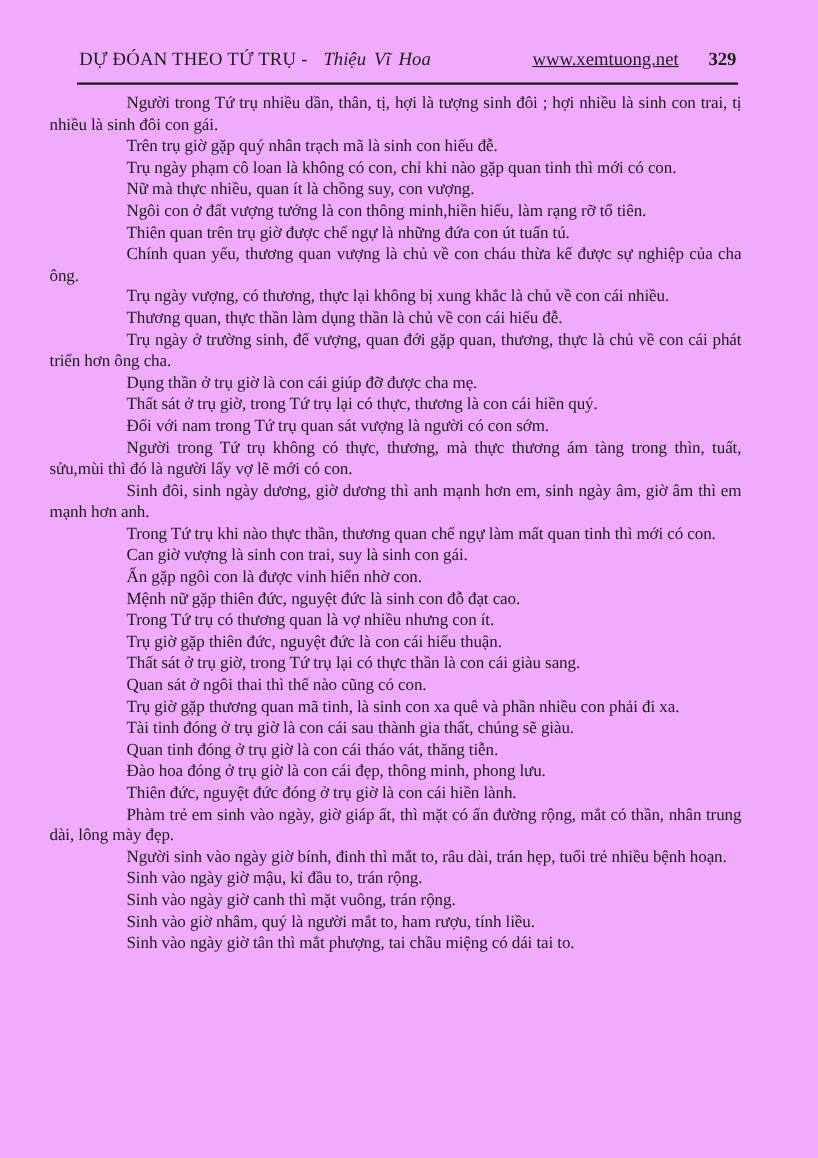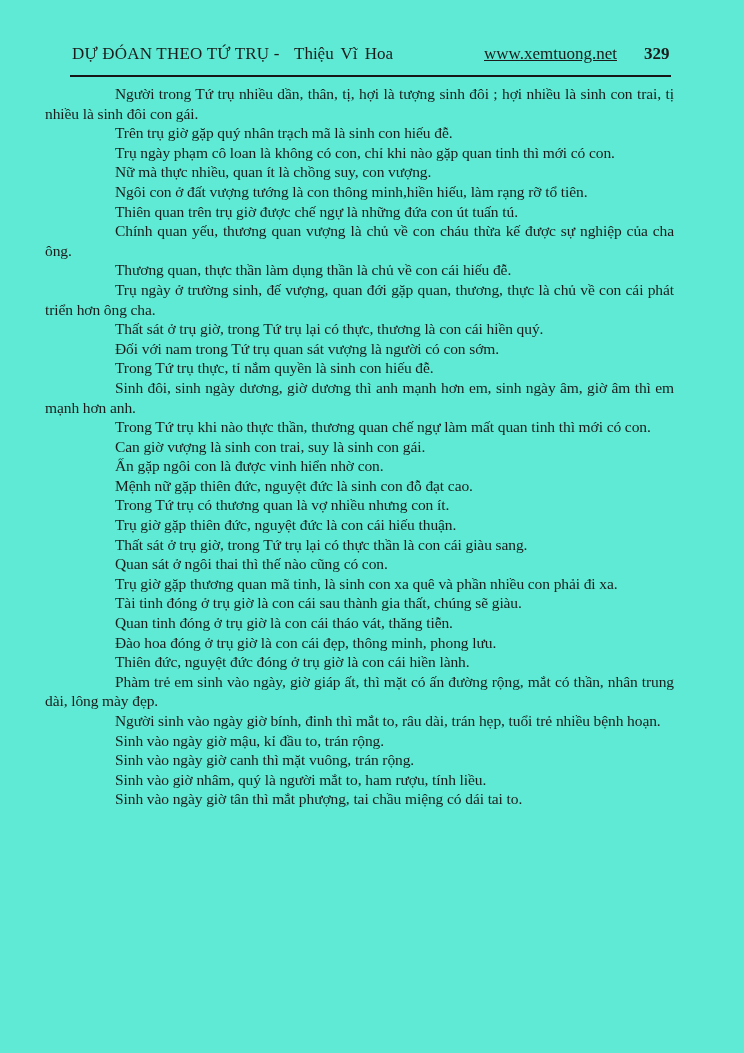--- a/index.html
+++ b/index.html
@@ -4,21 +4,21 @@
 <style>
   html, body {
     margin: 0;
     padding: 0;
     background: #ffffff;
   }
   .page {
     position: relative;
     width: 744px;
     height: 1053px;
-    background: #5eead4;
+    background: #f0abfc;
     overflow: hidden;
     font-family: "Liberation Serif", "DejaVu Serif", serif;
     color: #1c1c1c;
   }
   .header {
     position: absolute;
     top: 44px;
     left: 72px;
     width: 606px;
     height: 24px;
@@ -29,20 +29,21 @@
     position: absolute;
     left: 0;
     top: 0;
     letter-spacing: 0.2px;
   }
   .header-author {
     position: absolute;
     left: 222px;
     top: 0;
     word-spacing: 3px;
+    font-style: italic;
   }
   .header-site {
     position: absolute;
     left: 412px;
     top: 0;
     text-decoration: underline;
     color: #1c1c1c;
     cursor: pointer;
     text-align: center;
   }
@@ -91,25 +92,27 @@
   <div class="header-rule"></div>
 
   <div class="body-text">
       <p class="para">Người trong Tứ trụ nhiều dần, thân, tị, hợi là tượng sinh đôi ; hợi nhiều là sinh con trai, tị nhiều là sinh đôi con gái.</p>
       <p class="para">Trên trụ giờ gặp quý nhân trạch mã là sinh con hiếu đễ.</p>
       <p class="para">Trụ ngày phạm cô loan là không có con, chỉ khi nào gặp quan tinh thì mới có con.</p>
       <p class="para">Nữ mà thực nhiều, quan ít là chồng suy, con vượng.</p>
       <p class="para">Ngôi con ở đất vượng tướng là con thông minh,hiền hiếu, làm rạng rỡ tổ tiên.</p>
       <p class="para">Thiên quan trên trụ giờ  được chế ngự là những đứa con út tuấn tú.</p>
       <p class="para">Chính quan yếu, thương quan vượng là chủ về con cháu thừa kế được sự nghiệp của cha ông.</p>
+      <p class="para">Trụ ngày vượng, có thương, thực lại không bị xung khắc là chủ về con cái nhiều.</p>
       <p class="para">Thương quan, thực thần làm dụng thần là chủ về con cái hiếu đễ.</p>
       <p class="para">Trụ ngày ở trường sinh, đế vượng, quan đới gặp quan, thương, thực là chủ về con cái phát triển hơn ông cha.</p>
+      <p class="para">Dụng thần ở trụ giờ là con cái giúp đỡ được cha mẹ.</p>
       <p class="para">Thất sát ở trụ giờ, trong Tứ trụ lại có thực, thương là con cái hiền quý.</p>
       <p class="para">Đối với nam trong Tứ trụ quan sát vượng là người có con sớm.</p>
-      <p class="para">Trong Tứ trụ thực, tỉ nắm quyền là sinh con hiếu đễ.</p>
+      <p class="para">Người trong Tứ trụ không có thực, thương, mà thực thương ám tàng trong thìn, tuất, sửu,mùi thì đó là người lấy vợ lẽ mới có con.</p>
       <p class="para">Sinh đôi, sinh ngày dương, giờ dương thì anh mạnh hơn em, sinh ngày âm, giờ âm thì em mạnh hơn anh.</p>
       <p class="para">Trong Tứ trụ khi nào thực thần, thương quan chế ngự làm mất quan tinh thì  mới có con.</p>
       <p class="para">Can giờ vượng là sinh con trai, suy là sinh con gái.</p>
       <p class="para">Ấn gặp ngôi con là được vinh hiển nhờ con.</p>
       <p class="para">Mệnh nữ gặp thiên đức, nguyệt đức là sinh  con đỗ đạt cao.</p>
       <p class="para">Trong Tứ trụ có thương quan là vợ nhiều nhưng con ít.</p>
       <p class="para">Trụ giờ gặp thiên đức, nguyệt đức là con cái hiếu thuận.</p>
       <p class="para">Thất sát ở trụ giờ, trong Tứ trụ lại có thực thần là con cái giàu sang.</p>
       <p class="para">Quan sát ở ngôi thai thì thế nào cũng có con.</p>
       <p class="para">Trụ giờ gặp thương quan mã tinh, là sinh con xa quê và phần nhiều con phải đi xa.</p>

